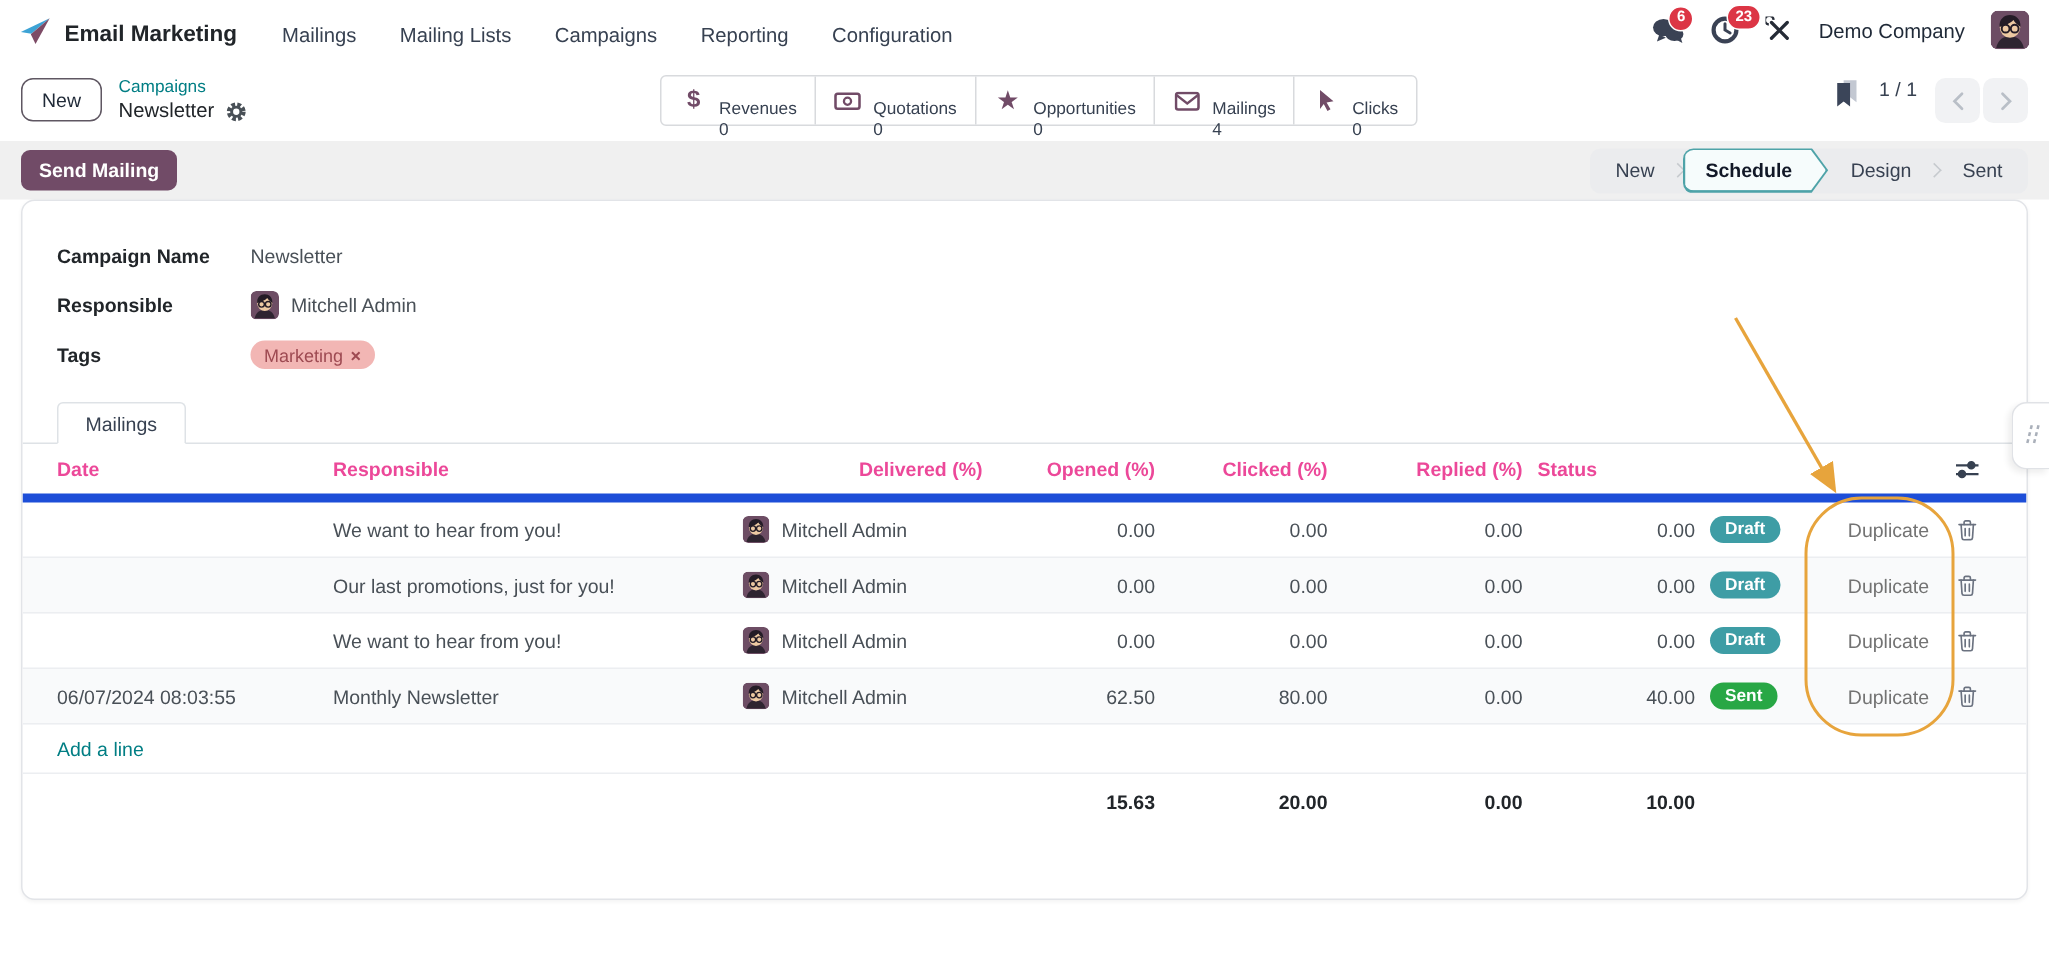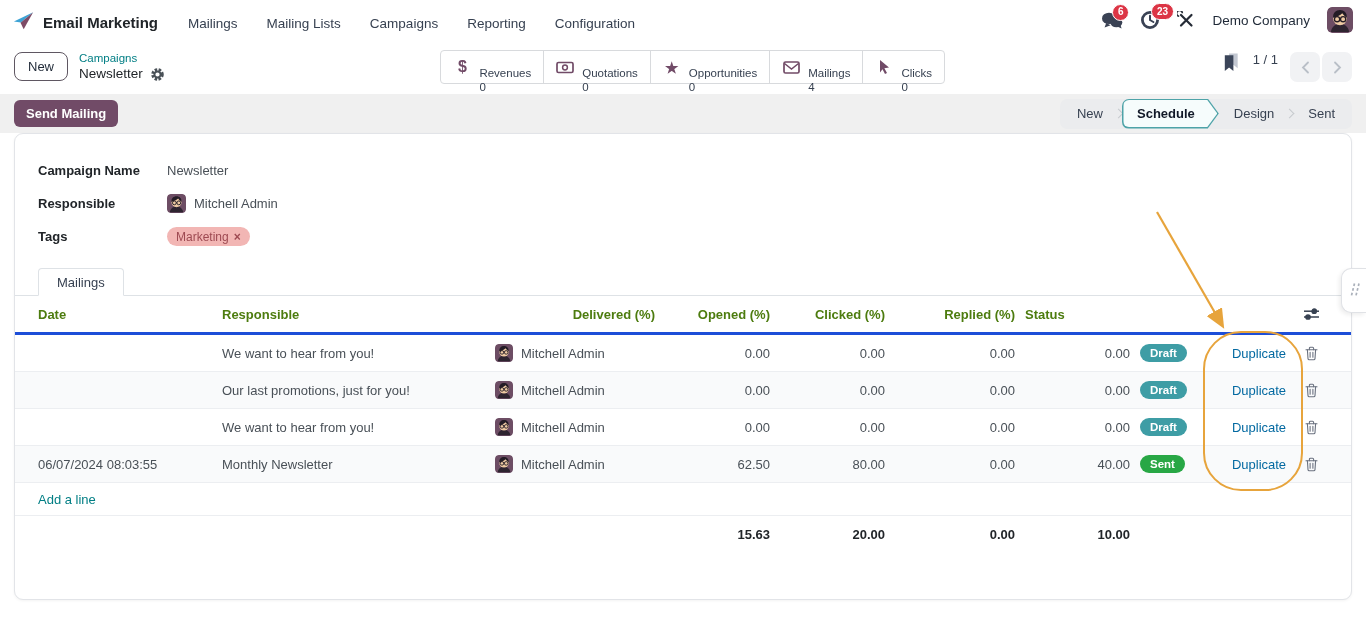--- a/index.html
+++ b/index.html
@@ -77,30 +77,30 @@
     display:inline-flex; align-items:center; gap:5px; cursor:pointer; }
   .tag-remove { font-weight:700; cursor:pointer; }
 
   .notebook { margin-top:15px; }
   .tabs-row { display:flex; border-bottom:1px solid #dee2e6; padding-left:23px; height:28px; }
   .tab { border:1px solid #dee2e6; border-bottom:1px solid #fff; margin-bottom:-1px; border-radius:4px 4px 0 0;
     background:#fff; padding:0 18px; display:flex; align-items:center; font-size:13px; color:#374151; cursor:pointer; }
 
   
   .trow { display:grid; grid-template-columns:207px 273px 160px 115px 115px 130px 115px 77px 88px 32px 1fr; align-items:center; }
-  .thead { height:39px; font-weight:700; color:#4d7c0f; border-bottom:3px solid #1d4ed8; }
+  .thead { height:39px; font-weight:700; color:#ec4899; border-bottom:6px solid #1d4ed8; }
   .thead .cell { cursor:pointer; }
   .trow.data { height:37px; color:#495057; border-bottom:1px solid #eceef1; cursor:pointer; }
   .trow.stripe { background:#f9fafb; }
   .cell { font-size:13px; }
   .c-date { padding-left:23px; }
   .c-resp { display:flex; align-items:center; gap:8px; }
   .c-num { text-align:right; }
   .c-status { padding-left:10px; }
-  .c-action { text-align:center; color:#0369a1; cursor:pointer;margin-left:16px; }
+  .c-action { text-align:center; color:#737373; cursor:pointer;margin-left:16px; }
   .c-del { display:flex; justify-content:center; cursor:pointer; }
   .c-opt { display:flex; justify-content:center; cursor:pointer; }
   .badge { display:inline-block; color:#fff; font-size:11.5px; font-weight:600; padding:3px 10px; border-radius:11px; }
   .badge-draft { background:#3E9DA5; }
   .badge-sent { background:#28A745; }
   .avatar-row { width:18px; height:18px; border-radius:4px; overflow:hidden; }
   .add-line-row { height:33px; display:flex; align-items:center; padding-left:23px; color:#017E84;
     border-bottom:1px solid #eceef1; font-size:13px; cursor:pointer; }
   .trow.totals { height:36px; font-weight:700; color:#212529; }
 

